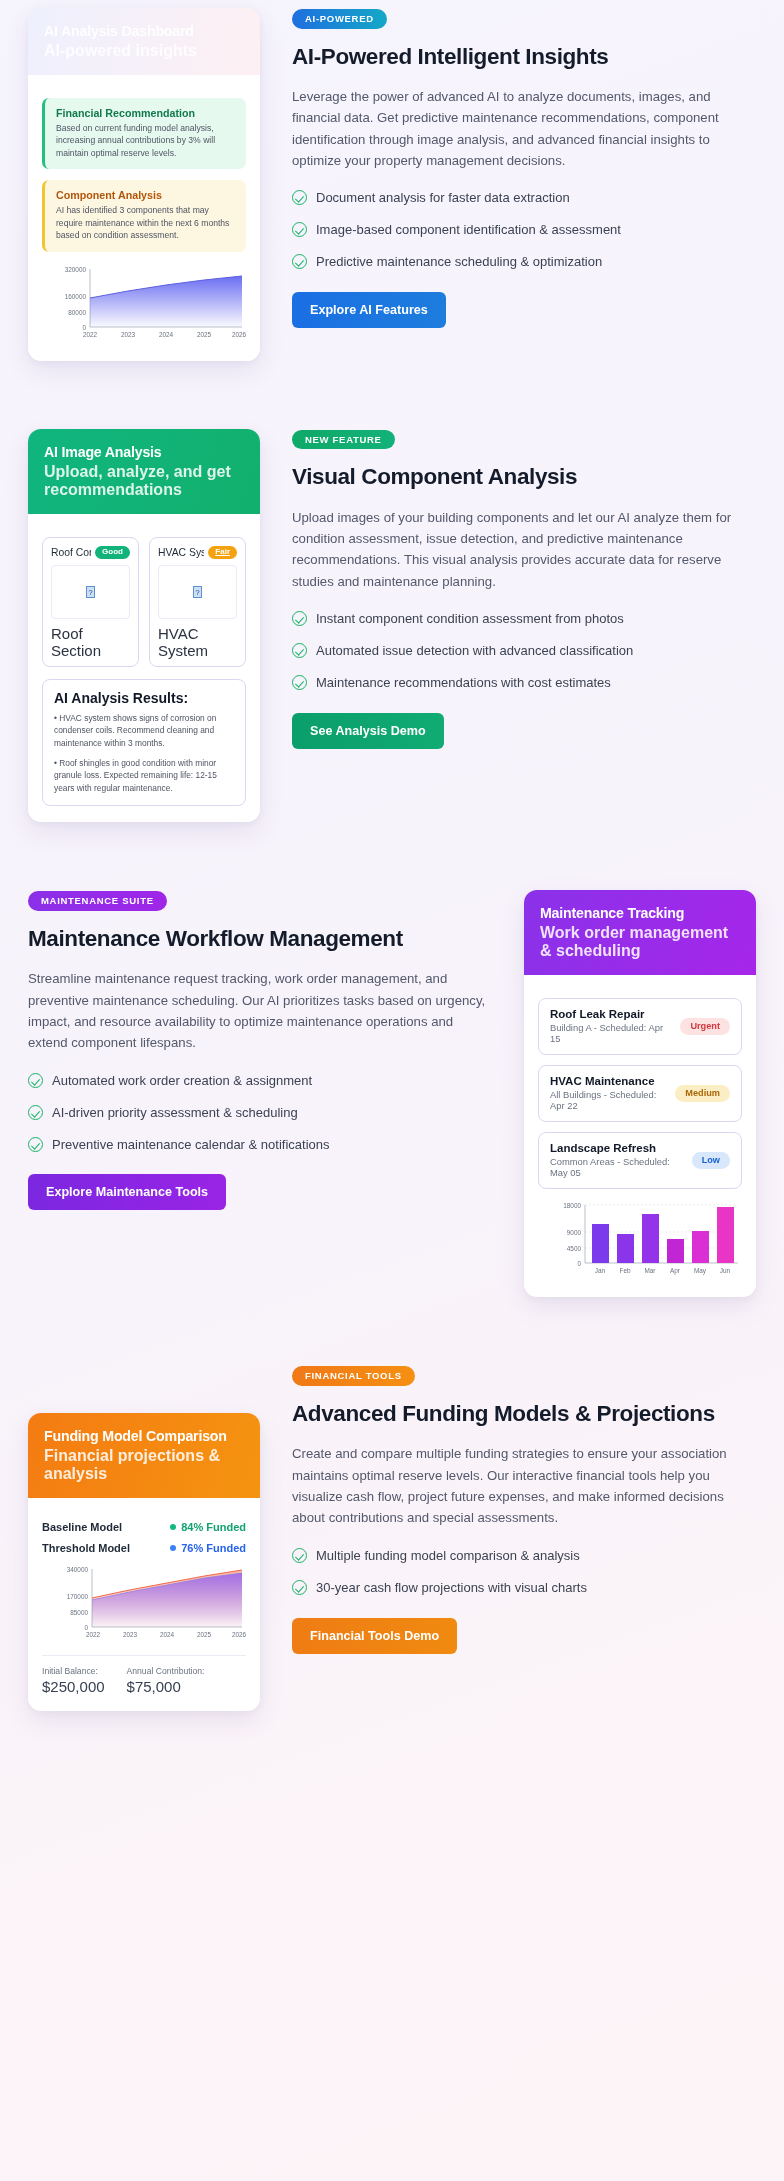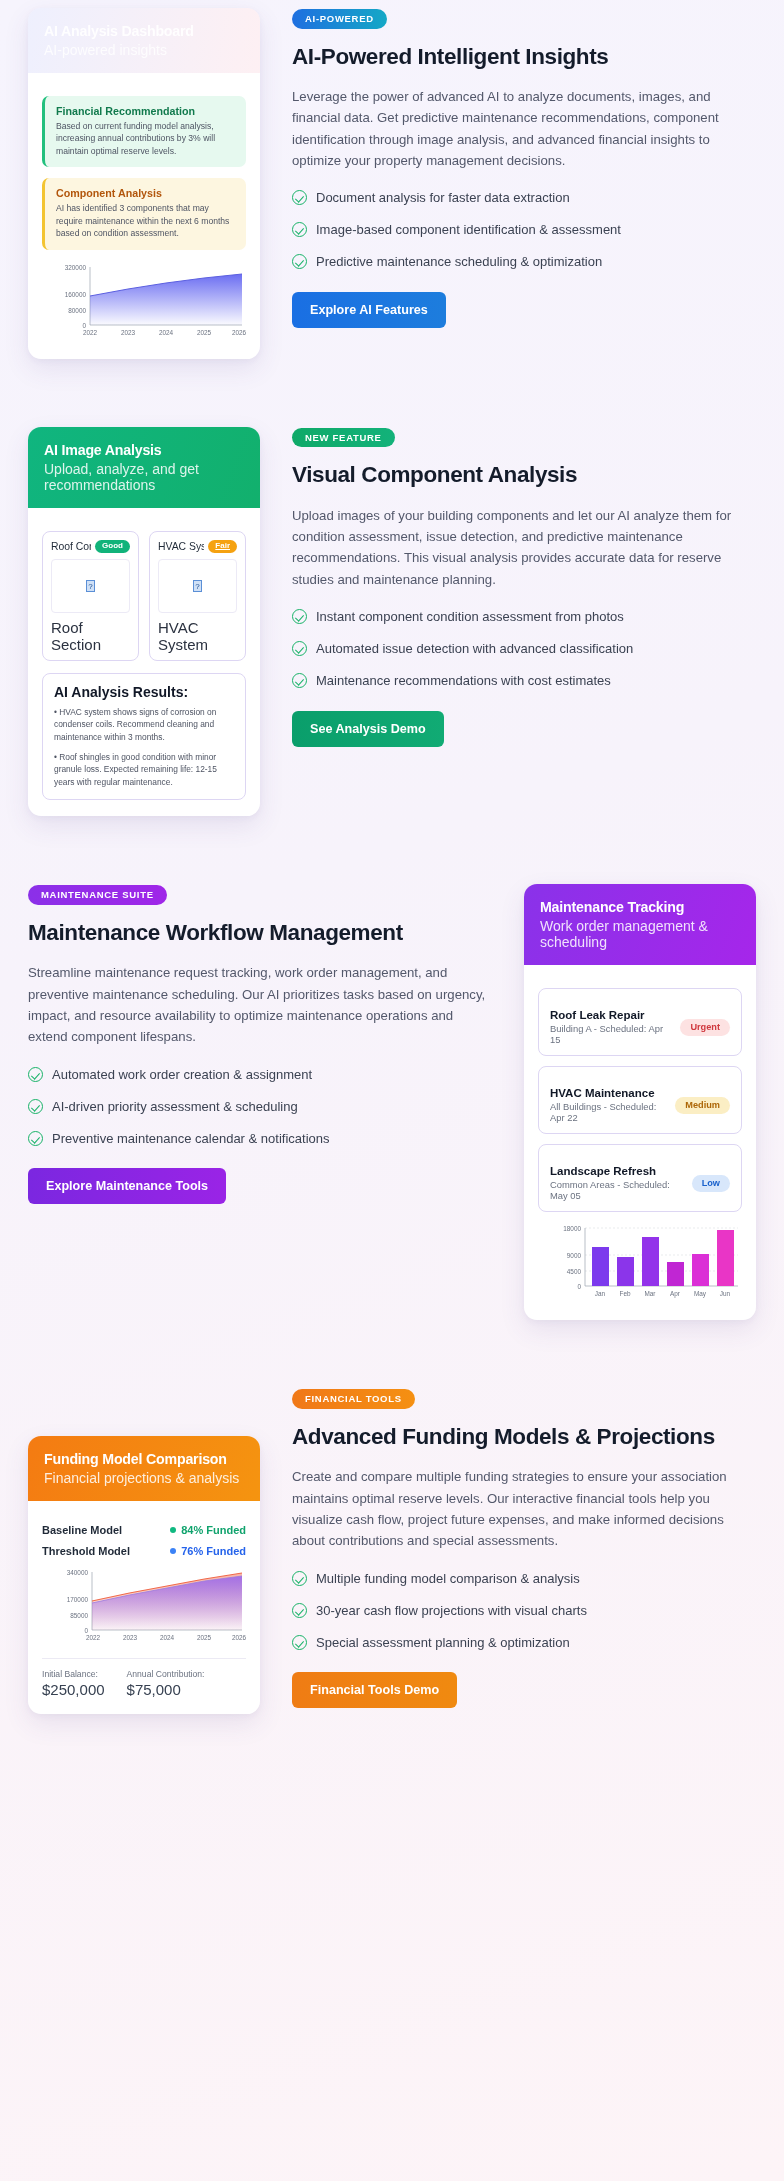--- a/index.html
+++ b/index.html
@@ -108,21 +108,21 @@
 
   
   .card {
     background: #fff;
     border-radius: 13px;
     box-shadow: 0 10px 26px rgba(80,60,140,0.10), 0 2px 6px rgba(80,60,140,0.05);
     overflow: hidden;
   }
   .card-head { padding: 15px 16px 15px 16px; }
   .card-head .t { font-size: 14.2px; font-weight: bold; color: #fff; letter-spacing: -0.2px; }
-  .card-head .s { font-size: 14px; color: rgba(255,255,255,0.86); margin-top: 3px; }
+  .card-head .s { font-size: 16px; color: rgba(255,255,255,0.86); margin-top: 3px; font-weight: bold; }
   .head-faded { background: linear-gradient(100deg, rgba(200,205,250,0.30), rgba(250,205,215,0.30)); }
   .head-faded .t { color: rgba(255,255,255,0.93); }
   .head-faded .s { color: rgba(255,255,255,0.82); }
   .head-green  { background: linear-gradient(110deg,#10b57f,#12b06d); }
   .head-purple { background: linear-gradient(110deg,#8a32e9,#a626ea); }
   .head-orange { background: linear-gradient(110deg,#f47b12,#f59410); }
   .card-body { padding: 14px 14px 16px 14px; margin-top: 9px; }
 
   
   .insight {
@@ -194,21 +194,21 @@
     padding: 10px 11px 11px 11px;
   }
   .results .rt { font-size: 14px; font-weight: bold; color: #111827; margin-bottom: 6px; }
   .results .rl { font-size: 8.4px; line-height: 1.5; color: #4e5463; margin-bottom: 7px; }
   .results .rl:last-child { margin-bottom: 0; }
 
   
   .wo {
     border: 1px solid #ddd6f3;
     border-radius: 8px;
-    padding: 20px 11px 10px 11px;
+    padding: 9px 11px 10px 11px;
     margin-bottom: 10px;
     display: flex; align-items: center; justify-content: space-between;
     gap: 8px;
   }
   .wo-title { font-size: 11.5px; font-weight: bold; color: #111827; }
   .wo-sub   { font-size: 9.4px; color: #6b7280; margin-top: 2px; }
   .wo-badge {
     border-radius: 999px; font-size: 9.2px; font-weight: bold;
     padding: 4px 10px; line-height: 1; flex: 0 0 auto;
   }
@@ -550,22 +550,18 @@
       <p class="copy">Create and compare multiple funding strategies to ensure your association maintains optimal reserve levels. Our interactive financial tools help you visualize cash flow, project future expenses, and make informed decisions about contributions and special assessments.</p>
       <ul class="features">
         <li>
           <span class="check"></span>
           <span>Multiple funding model comparison &amp; analysis</span>
         </li>
         <li>
           <span class="check"></span>
           <span>30-year cash flow projections with visual charts</span>
         </li>
-        <li>
-          <span class="check"></span>
-          <span>Special assessment planning &amp; optimization</span>
-        </li>
       </ul>
       <button class="cta cta-orange">Financial Tools Demo</button>
     </div>
   </div>
 
 </div>
 
 </body></html>

